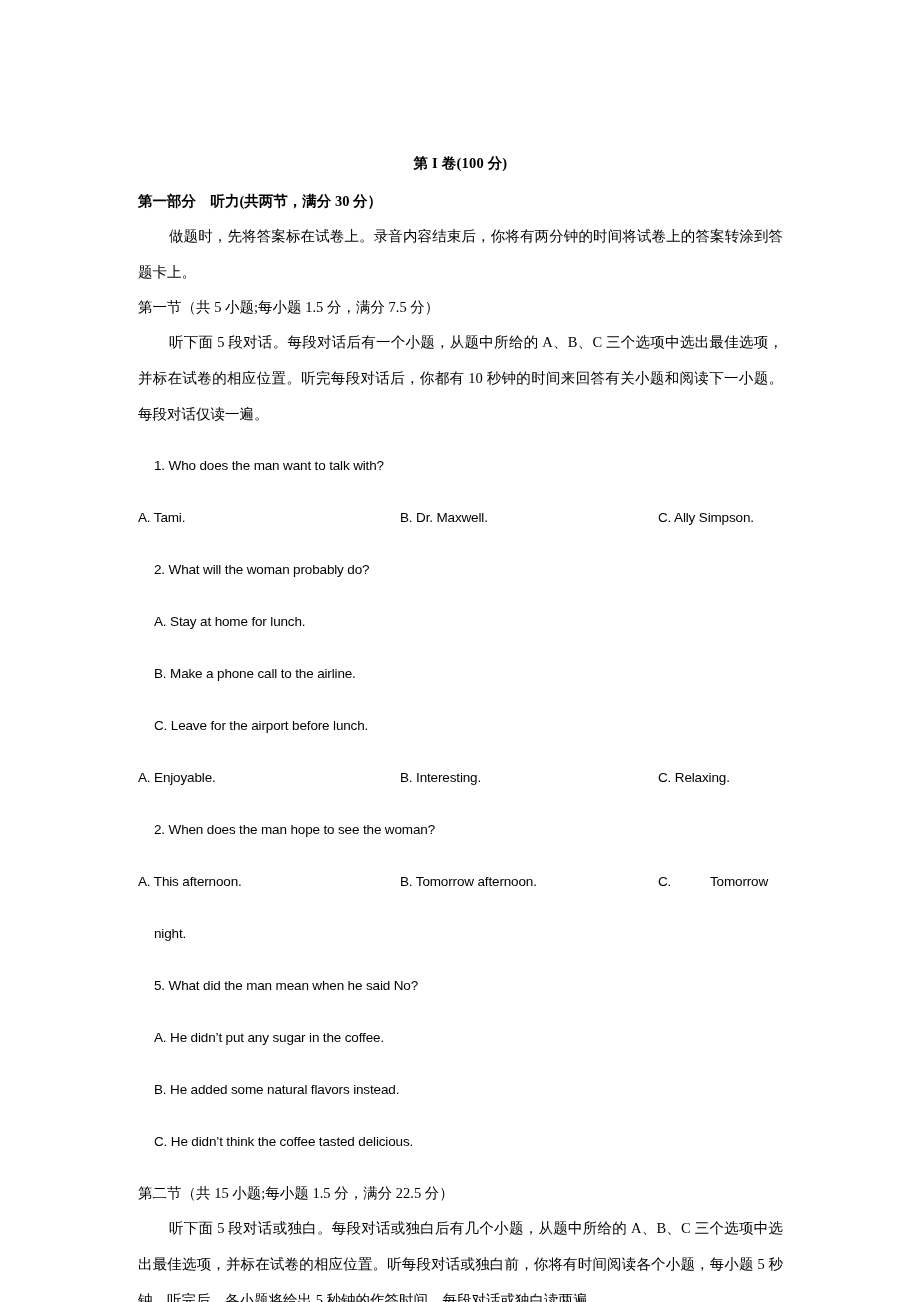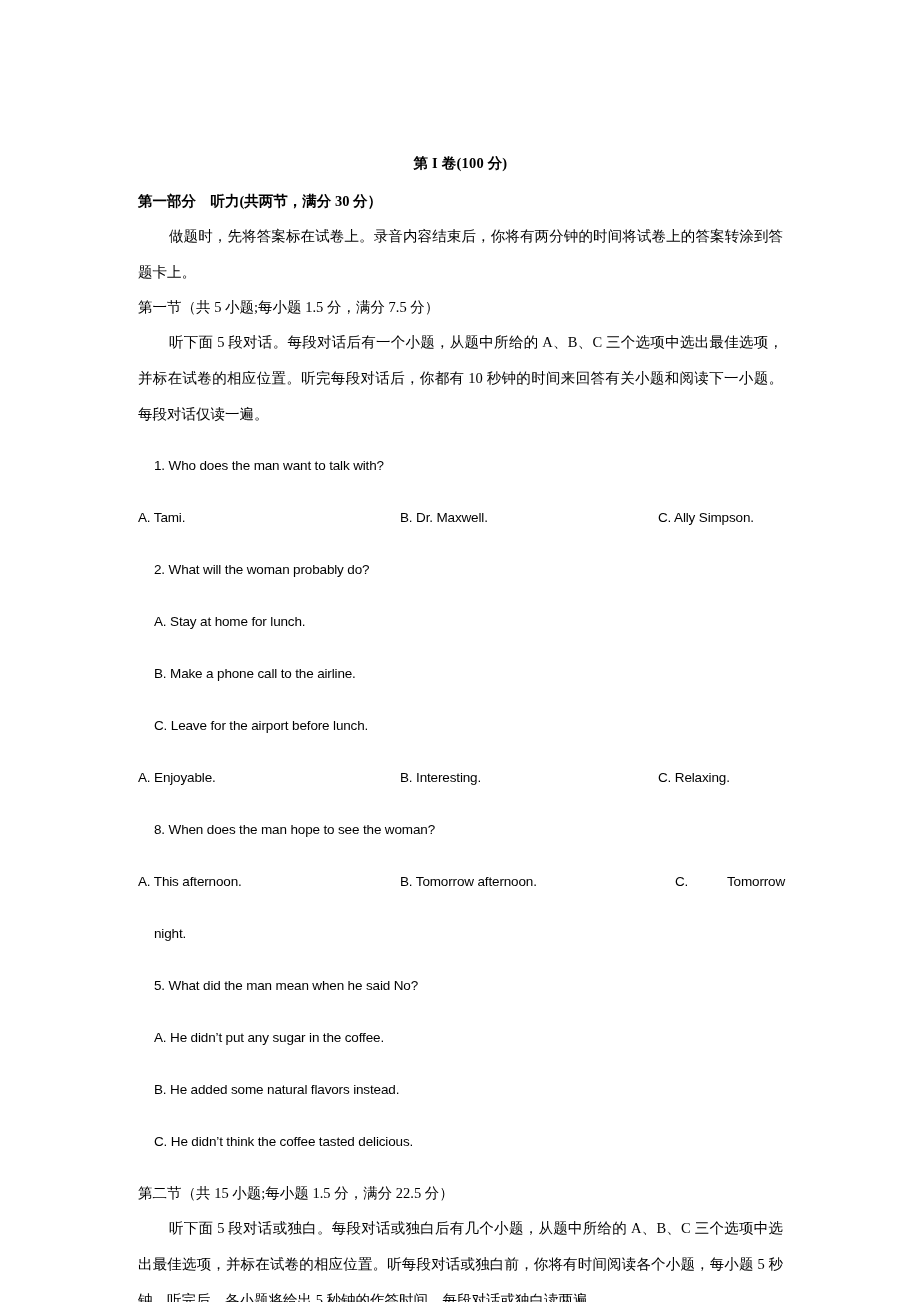--- a/index.html
+++ b/index.html
@@ -105,21 +105,21 @@
   .opt-row .col {
     position: absolute;
     top: 0;
     white-space: pre;
   }
   .opt-row .col-a { left: 0px; }
   .opt-row .col-b { left: 262px; }
   .opt-row .col-c { left: 520px; }
 
   
-  .opt-row .col-c-split { left: 537px; }
+  .opt-row .col-c-split { left: 520px; }
   .opt-row .col-c-split .mark { display: inline-block; width: 52px; }
 </style>
 </head>
 <body>
 
 <div class="page">
   <div class="content">
 
     <div class="doc-title">第 I 卷(100 分)</div>
 
@@ -142,21 +142,21 @@
     <div class="q-line">A. Stay at home for lunch.</div>
     <div class="q-line">B. Make a phone call to the airline.</div>
     <div class="q-line">C. Leave for the airport before lunch.</div>
 
     <div class="opt-row">
       <span class="col col-a">A. Enjoyable.</span>
       <span class="col col-b">B. Interesting.</span>
       <span class="col col-c">C. Relaxing.</span>
     </div>
 
-    <div class="q-line">8. When does the man hope to see the woman?</div>
+    <div class="q-line">2. When does the man hope to see the woman?</div>
     <div class="opt-row">
       <span class="col col-a">A. This afternoon.</span>
       <span class="col col-b">B. Tomorrow afternoon.</span>
       <span class="col col-c-split"><span class="mark">C.</span><span>Tomorrow</span></span>
     </div>
     <div class="q-line">night.</div>
 
     <div class="q-line">5. What did the man mean when he said No?</div>
     <div class="q-line">A. He didn’t put any sugar in the coffee.</div>
     <div class="q-line">B. He added some natural flavors instead.</div>

